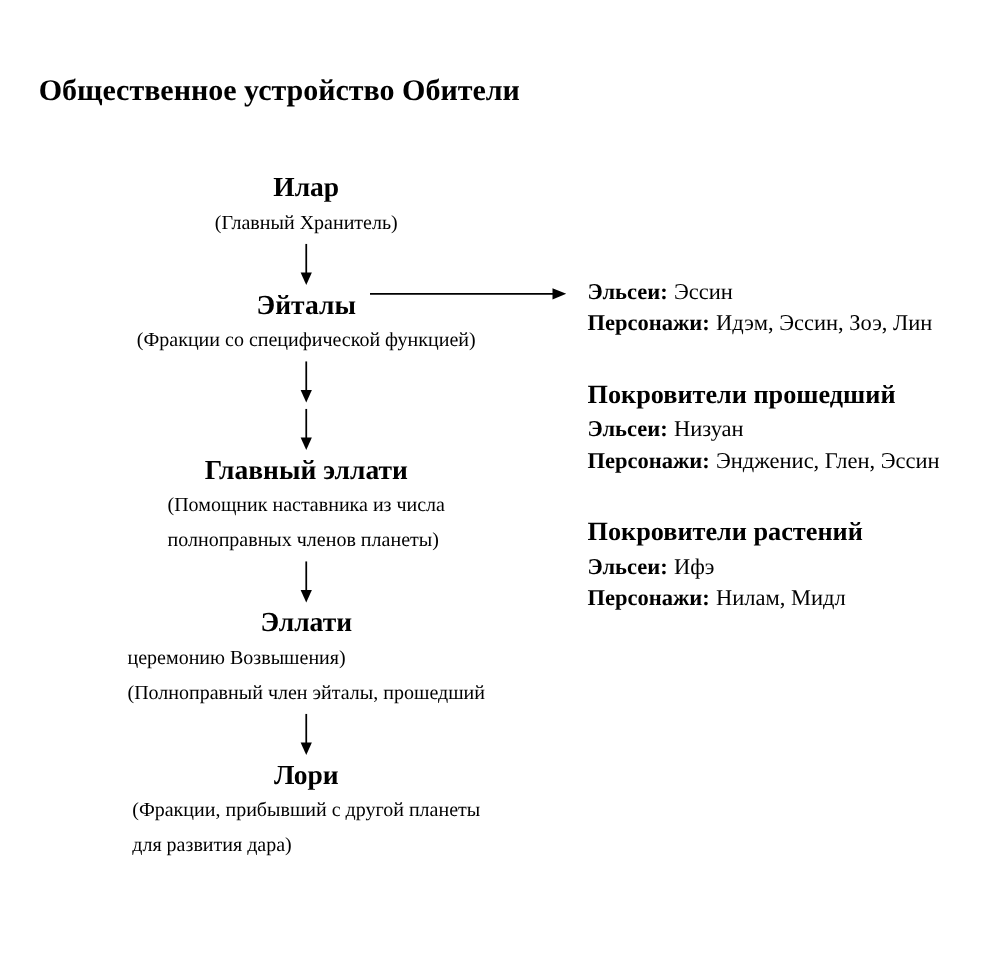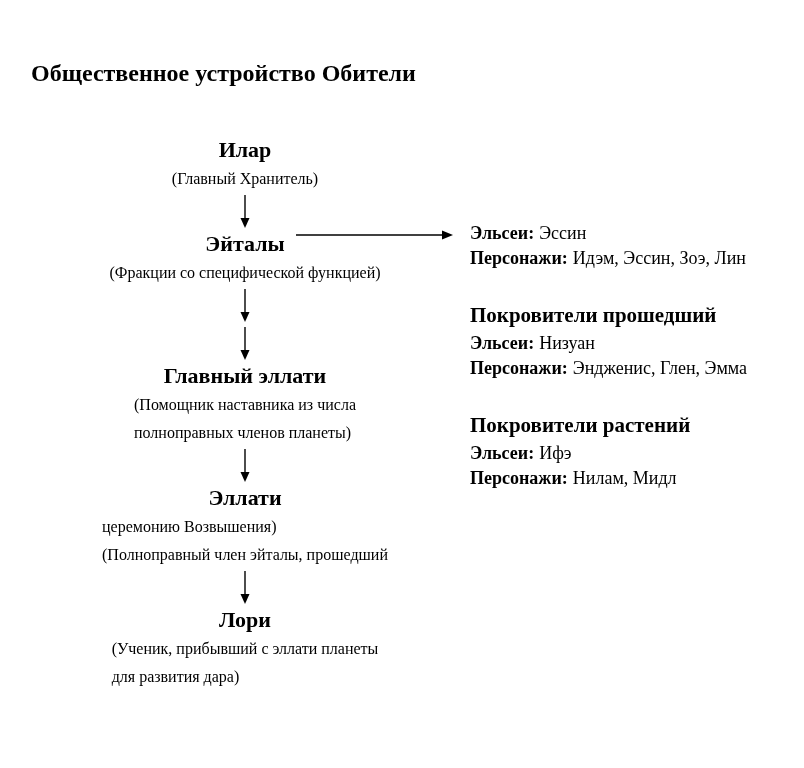--- a/index.html
+++ b/index.html
@@ -145,36 +145,36 @@
       <div class="node-title">Эллати</div>
       <div class="node-sub"><span class="lines"><span class="sub-line">церемонию Возвышения)</span><span class="sub-line">(Полноправный член эйталы, прошедший</span></span></div>
     </div>
     <svg class="arrow-down" width="12" height="34" viewBox="0 0 12 34">
       <line x1="6" y1="0" x2="6" y2="24" stroke="#000000" stroke-width="1.4"></line>
       <polygon points="1.5,23 10.5,23 6,33" fill="#000000"></polygon>
     </svg>
 
     <div class="node">
       <div class="node-title">Лори</div>
-      <div class="node-sub"><span class="lines"><span class="sub-line">(Ученик, прибывший с эллати планеты</span><span class="sub-line">для развития дара)</span></span></div>
+      <div class="node-sub"><span class="lines"><span class="sub-line">(Фракции, прибывший с другой планеты</span><span class="sub-line">для развития дара)</span></span></div>
     </div>
 
   </div>
 
   <div class="factions">
 
     <div class="group">
       <div class="group-line"><span class="lbl">Эльсеи:</span><span class="val">Эссин</span></div>
       <div class="group-line"><span class="lbl">Персонажи:</span><span class="val">Идэм, Эссин, Зоэ, Лин</span></div>
     </div>
 
     <div class="group">
       <div class="group-title">Покровители прошедший</div>
       <div class="group-line"><span class="lbl">Эльсеи:</span><span class="val">Низуан</span></div>
-      <div class="group-line"><span class="lbl">Персонажи:</span><span class="val">Эндженис, Глен, Эмма</span></div>
+      <div class="group-line"><span class="lbl">Персонажи:</span><span class="val">Эндженис, Глен, Эссин</span></div>
     </div>
 
     <div class="group">
       <div class="group-title">Покровители растений</div>
       <div class="group-line"><span class="lbl">Эльсеи:</span><span class="val">Ифэ</span></div>
       <div class="group-line"><span class="lbl">Персонажи:</span><span class="val">Нилам, Мидл</span></div>
     </div>
 
   </div>
 

